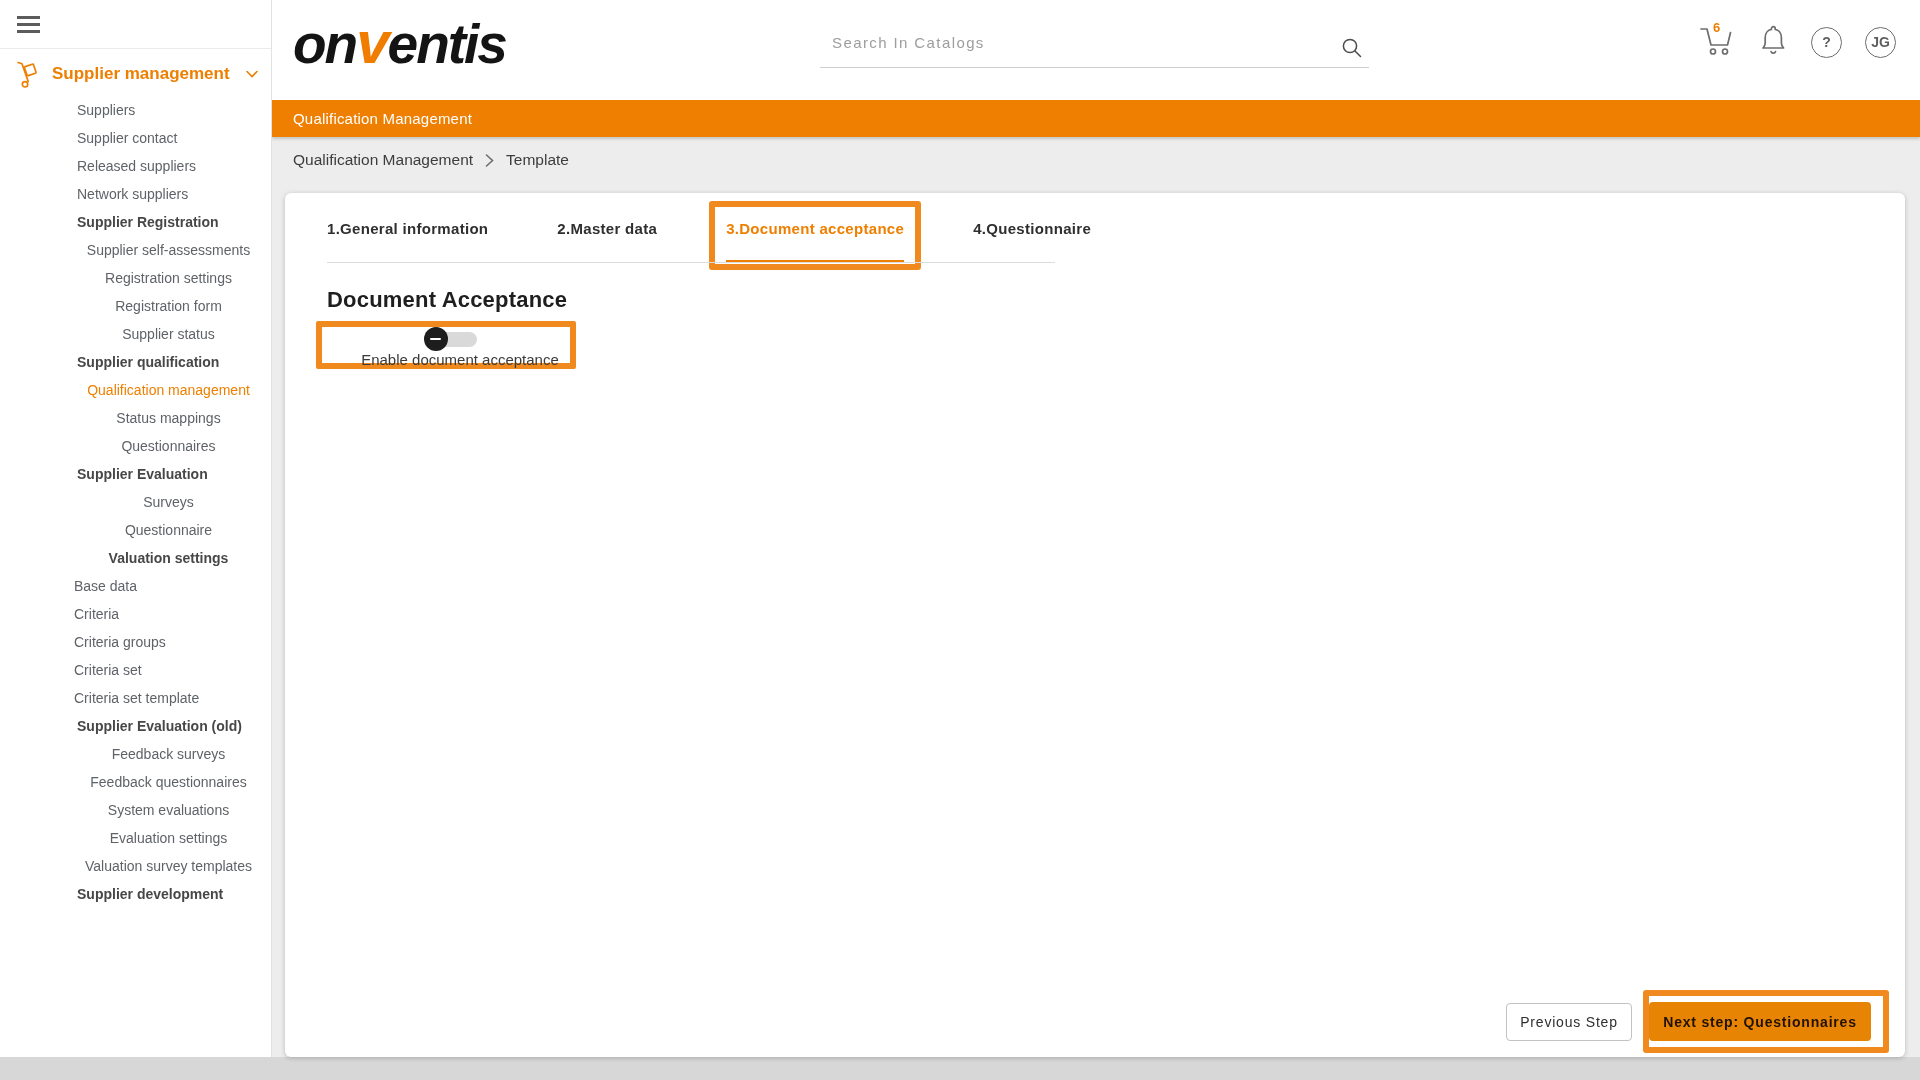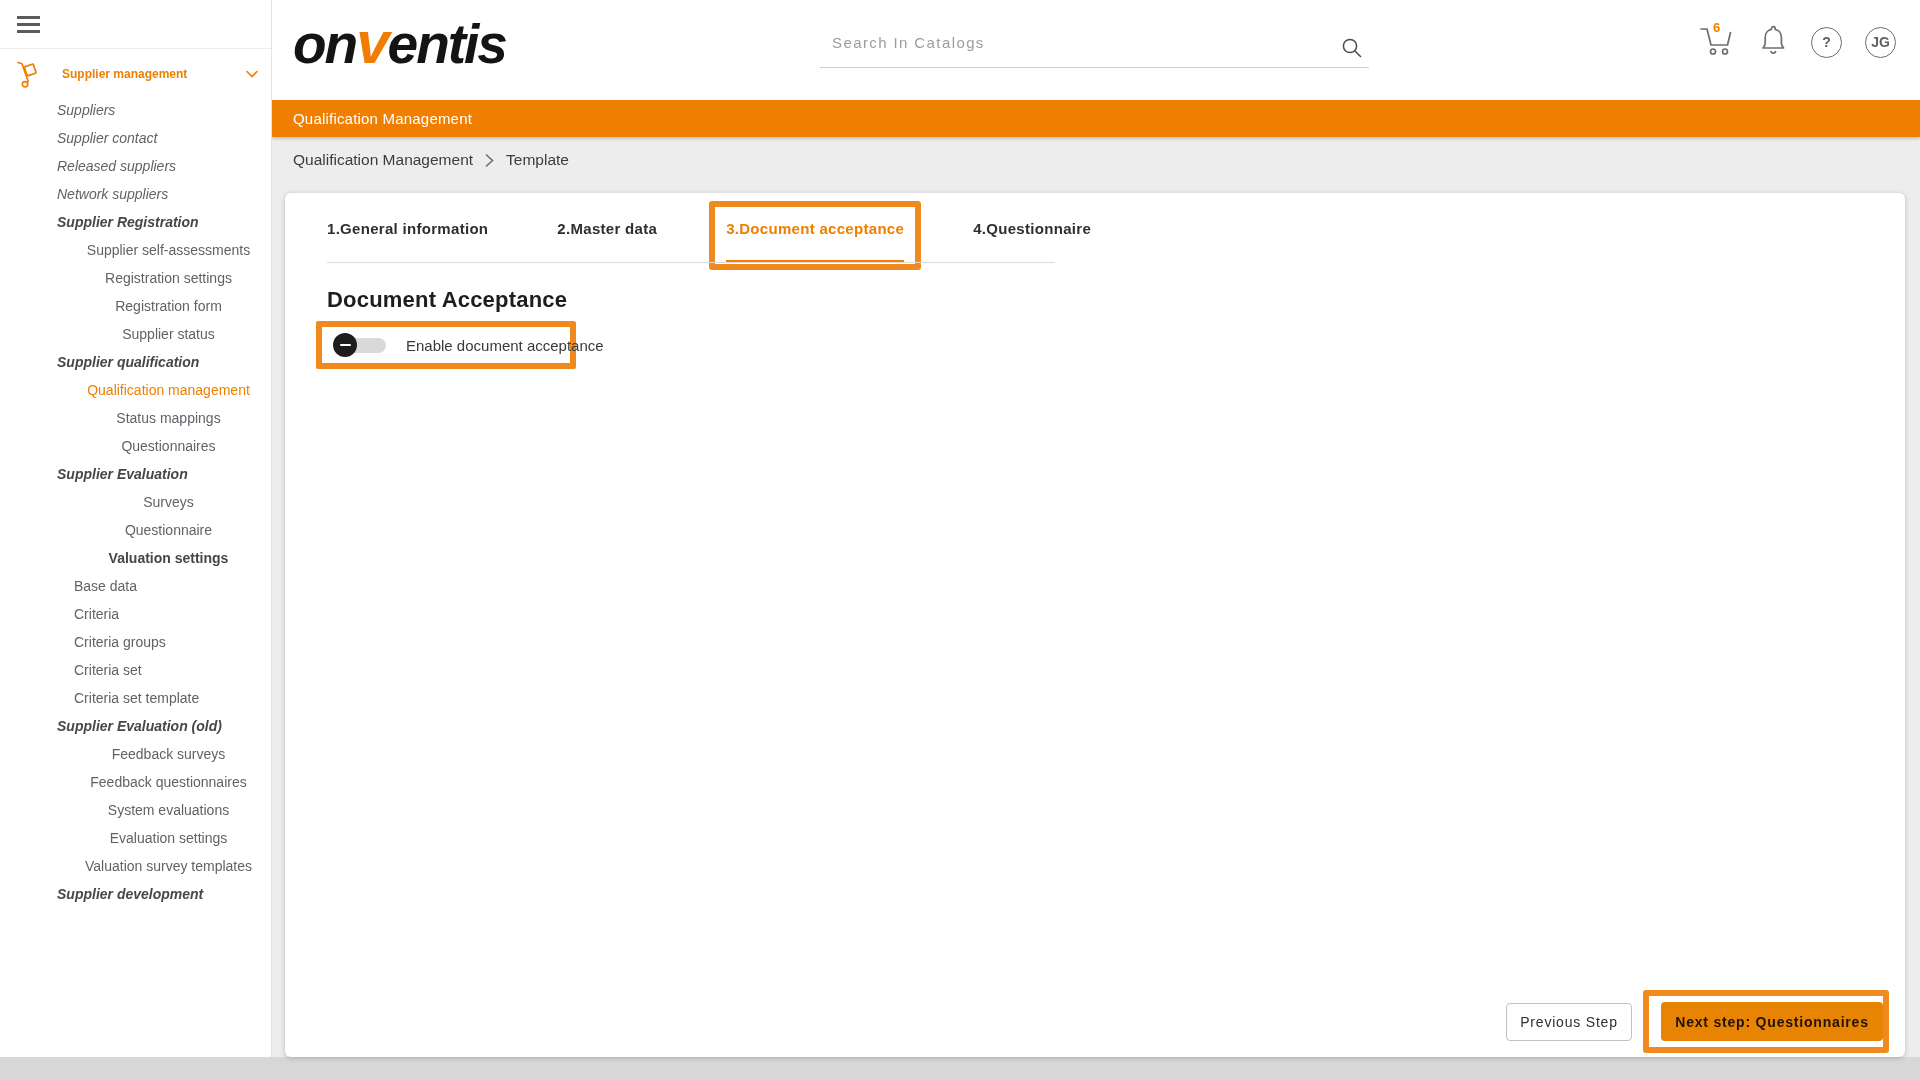--- a/index.html
+++ b/index.html
@@ -6,27 +6,27 @@
   html,body { width:1920px; height:1080px; }
   body { position:relative; background:#d7d7d7; font-family:"Liberation Sans", sans-serif; overflow:hidden; }
 
   
   .sidebar { position:absolute; left:0; top:0; width:272px; height:1057px; background:#fff;
              border-right:1px solid #e2e2e2; z-index:3; }
   .hamburger { position:absolute; left:17px; top:16px; width:23px; height:17px; cursor:pointer; }
   .hamburger span { display:block; height:2.6px; background:#5c5c5c; margin-bottom:4.4px; }
   .side-divider { position:absolute; left:0; top:48px; width:100%; border-top:1px solid #ebebeb; }
   .root-row { position:absolute; left:14px; top:58px; width:244px; height:32px; display:flex; align-items:center; cursor:pointer; }
-  .root-row .root-label { margin-left:18px; font-size:12px; font-weight:700; color:#ee7f00; }
+  .root-row .root-label { margin-left:8px; font-size:17px; font-weight:700; color:#ee7f00; }
   .root-row .chev { margin-left:auto; }
   .nav { position:absolute; left:0; top:96px; width:100%; }
   .nav div { height:28px; line-height:28px; font-size:14px; white-space:nowrap; }
   .nav-item { color:#5f6368; cursor:pointer; }
   .nav-section { color:#474747; font-weight:700; }
-  .ind-0 { padding-left:57px;font-style:italic; } .ind-1 { padding-left:66px;text-align:center; } .ind-2 { padding-left:74px; }
+  .ind-0 { padding-left:77px; } .ind-1 { padding-left:66px;text-align:center; } .ind-2 { padding-left:74px; }
   .gap { margin-top:0; }
   .nav .active { color:#ee7f00; }
 
   
   .header { position:absolute; left:272px; top:0; width:1648px; height:100px; background:#fff; z-index:2; }
   .logo { position:absolute; left:21px; top:8px; font-size:55px; font-weight:800; font-style:italic;
           letter-spacing:-2px; color:#141414; }
   .logo .v { color:#f07c00; font-size:60px; }
   .search { position:absolute; left:548px; top:26px; width:549px; height:42px; border-bottom:1px solid #cfcfcf; }
   .search input { position:absolute; left:12px; top:8px; width:500px; border:none; outline:none; background:transparent;
@@ -60,34 +60,34 @@
   .tab.active::after { content:""; position:absolute; left:0; right:0; bottom:0; height:3px; background:#ee7f00; }
   .tab.active::before { content:""; position:absolute; left:-17px; right:-17px; top:8px; bottom:-7px;
                         border:6px solid #f08a1f; border-radius:3px; pointer-events:none; }
   .tabs-line { position:absolute; left:42px; top:69px; width:728px; height:1px; background:#dcdcdc; }
 
   .panel-heading { position:absolute; left:42px; top:94px; font-size:22px; font-weight:700;
                    color:#1e1e1e; letter-spacing:.2px; }
 
   
   .toggle-box { position:absolute; left:31px; top:128px; width:260px; height:48px;
-                border:6px solid #f08a1f; border-radius:2px; display:flex; align-items:center; padding-left:11px; }
+                border:6px solid #f08a1f; border-radius:2px; display:flex; align-items:center; padding-left:11px;flex-direction:column; }
   .switch { position:relative; width:56px; height:24px; cursor:pointer; flex:0 0 auto; }
   .switch .track { position:absolute; left:10px; top:5px; width:43px; height:15px; border-radius:8px; background:#d9d9d9; }
   .switch .knob { position:absolute; left:0; top:0; width:24px; height:24px; border-radius:50%; background:#1d1d1d;
                   display:flex; align-items:center; justify-content:center; }
   .switch .knob i { display:block; width:11px; height:2.6px; background:#fff; border-radius:2px; }
   .toggle-label { margin-left:17px; font-size:15px; color:#3a3a3a; white-space:nowrap; }
 
   
   .btn-prev { position:absolute; left:1221px; top:810px; width:126px; height:38px; background:#fff;
               border:1px solid #c2c2c2; border-radius:4px; font-family:"Liberation Sans",sans-serif;
               font-size:14px; font-weight:400; color:#2f2f2f; letter-spacing:.8px; cursor:pointer; }
   .next-box { position:absolute; left:1358px; top:797px; width:246px; height:63px; border:6px solid #f08a1f;
-              border-radius:3px; display:flex; align-items:center; justify-content:flex-end; background:#fff; }
+              border-radius:3px; display:flex; align-items:center; justify-content:flex-start; background:#fff; }
   .btn-next { width:222px; height:39px; background:#e88404; border:none; border-radius:4px;
               font-family:"Liberation Sans",sans-serif; font-size:14px; font-weight:700; color:#211204;
               letter-spacing:.8px; cursor:pointer; }
 </style>
 </head>
 <body>
 
 <div class="sidebar">
   <div class="hamburger">
       <span></span>

